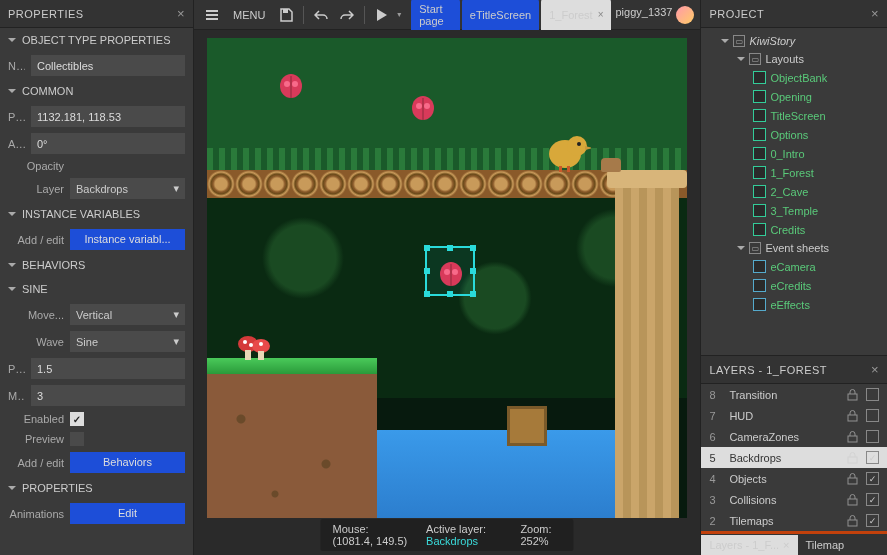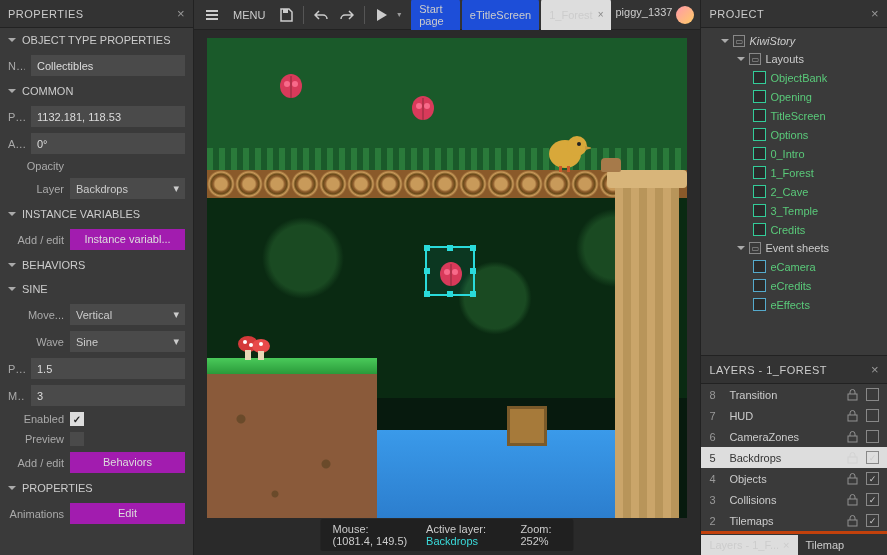--- a/index.html
+++ b/index.html
@@ -10,21 +10,21 @@
 .left{width:194px}
 .center{flex:1;display:flex;flex-direction:column;background:#2a2a2a}
 .right{width:194px;border-left:1px solid #222;border-right:none;display:flex;flex-direction:column}
 .section-h{display:flex;align-items:center;gap:6px;padding:6px 8px;color:#bbb;font-size:10px;cursor:pointer}
 .caret{width:8px;height:8px;display:inline-block}
 .caret svg{width:8px;height:8px;fill:#aaa}
 .row{display:flex;align-items:center;padding:3px 8px;gap:6px}
 .row .lbl{width:56px;text-align:right;color:#aaa;font-size:11px;overflow:hidden;text-overflow:ellipsis;white-space:nowrap}
 .row .val{flex:1;background:#4a4a4a;border:none;padding:4px 6px;color:#ddd;font-size:11px;height:21px}
 .row .val.sel{display:flex;align-items:center;justify-content:space-between}
-.row .val.btn{background:#a21caf;text-align:center;cursor:pointer}
+.row .val.btn{background:#1d4ed8;text-align:center;cursor:pointer}
 .chk{width:14px;height:14px;background:#ddd;display:inline-flex;align-items:center;justify-content:center;color:#222;font-size:10px;font-weight:bold}
 .toolbar{background:#333;height:30px;display:flex;align-items:center;padding:0 6px;gap:4px;border-bottom:1px solid #222}
 .tbtn{width:24px;height:24px;display:flex;align-items:center;justify-content:center;cursor:pointer;color:#ccc;border-radius:2px}
 .menu-btn{display:flex;align-items:center;gap:15px;padding:0 6px;height:24px;cursor:pointer}
 .sep{width:1px;height:18px;background:#555;margin:0 2px}
 .tabs{display:flex;gap:2px;margin-left:6px}
 .tab{background:#555;padding:4px 8px;border-radius:3px 3px 0 0;color:#ccc;font-size:11px;display:flex;align-items:center;gap:5px;cursor:pointer}
 .tab.active{background:#ddd;color:#333}
 .tab.inactive{background:#1d4ed8}
 .tab .x{font-size:10px;color:#888}

